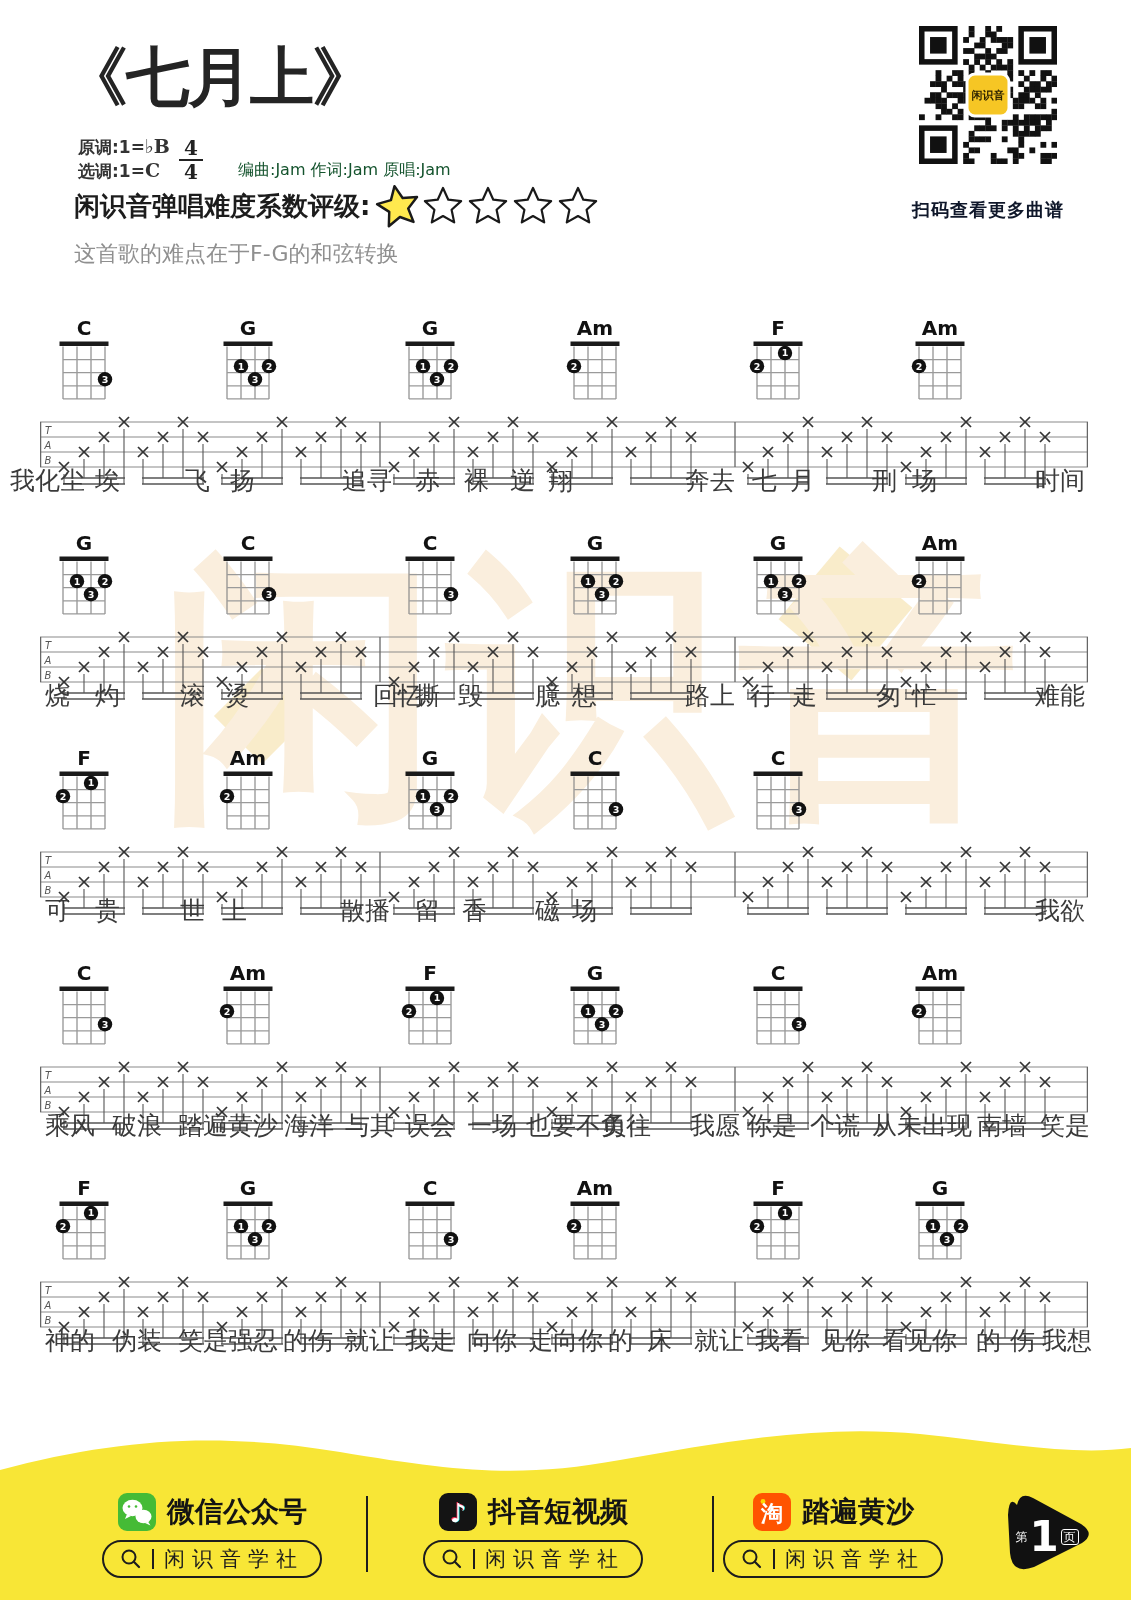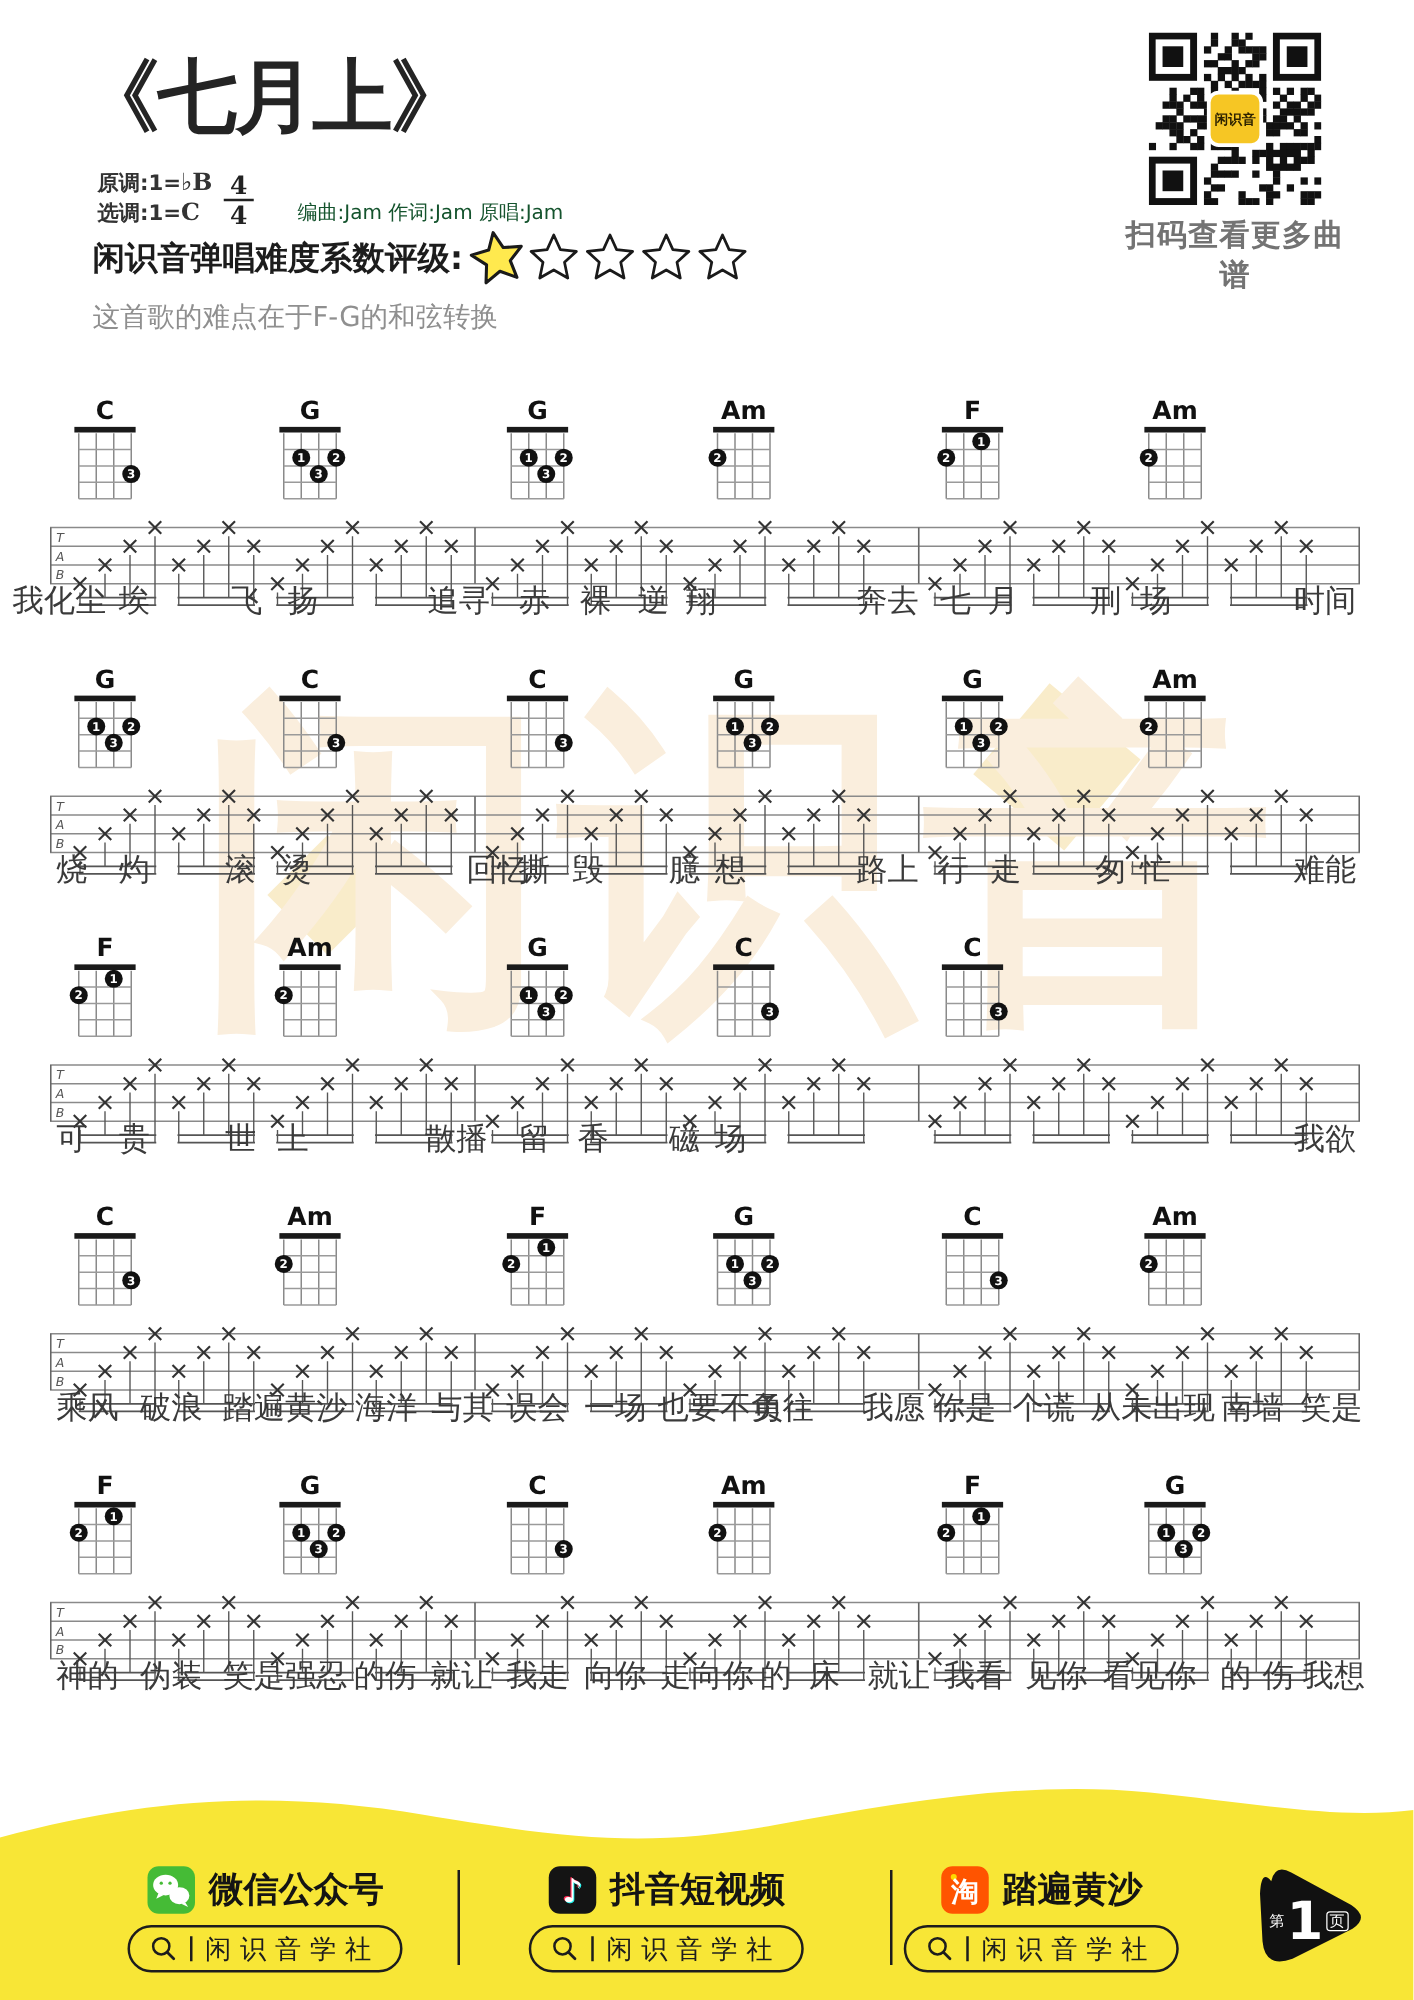--- a/index.html
+++ b/index.html
@@ -25,21 +25,21 @@
   .credits{position:absolute;left:238px;top:160px;font-size:16px;color:#14532d;z-index:2;}
   .difficulty{position:absolute;left:74px;top:186px;display:flex;align-items:center;gap:8px;z-index:2;}
   .diff-label{font-size:26px;font-weight:700;color:#1c1c1c;}
   .stars{display:flex;align-items:center;gap:5px;}
   .stars svg{display:block;}
   .star-first{transform:rotate(-10deg) scale(1.12);}
   .note{position:absolute;left:74px;top:239px;font-size:22px;color:#8f8f8f;z-index:2;}
 
   
   .qrbox{position:absolute;left:893px;top:26px;width:190px;text-align:center;z-index:2;}
-  .qr-caption{margin-top:4px;font-size:24px;font-weight:700;color:#737373;letter-spacing:1px;}
+  .qr-caption{margin-top:30px;font-size:18px;font-weight:700;color:#0f172a;letter-spacing:1px;}
 
   
   .rows{position:absolute;left:0;top:0;width:1131px;height:1600px;z-index:1;}
   .tab-row{position:absolute;left:0;width:1131px;height:215px;}
   .chord{position:absolute;top:0;}
   .tabsvg{position:absolute;left:40px;top:96px;}
   .lyric{position:absolute;top:146px;font-size:25px;color:#3a3a3a;white-space:nowrap;}
 
   
   .footer{position:absolute;left:0;top:1408px;width:1131px;height:192px;z-index:2;}

